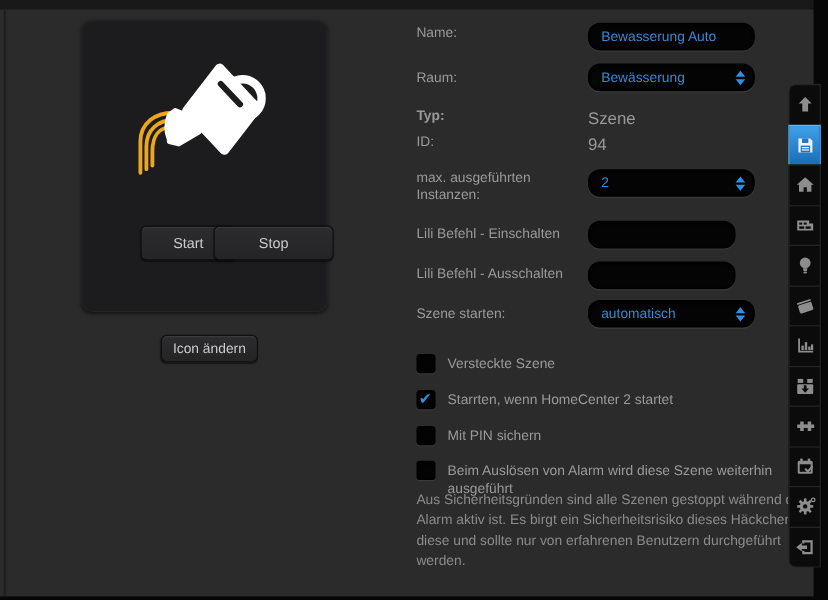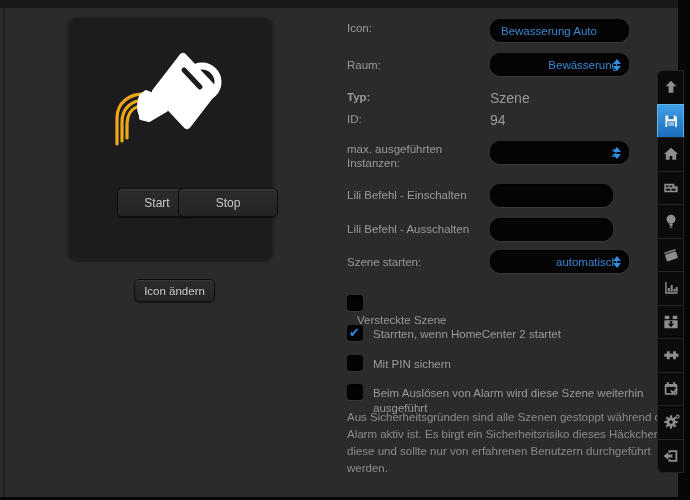--- a/index.html
+++ b/index.html
@@ -38,21 +38,21 @@
   
   .flabel{color:#9a9a9a;font-size:11.5px;line-height:14px;white-space:pre-line;}
   .fvalue{color:#9a9a9a;font-size:14px;}
   .tinput,.tselect{
     background:#040404;border:1px solid #000;border-radius:10px;
     color:#3a87d2;font-size:11.5px;padding:0 10px;box-sizing:border-box;
     box-shadow:0 1px 0 rgba(255,255,255,.08),inset 0 1px 2px rgba(0,0,0,.85);
     outline:none;font-family:inherit;
   }
   .tinput{height:23px;}
-  .tselect{height:23px;display:flex;align-items:center;position:absolute;cursor:default;justify-content:flex-end;}
+  .tselect{height:23px;display:flex;align-items:center;position:absolute;cursor:default;}
   .stepper{position:absolute;right:7px;top:50%;transform:translateY(-50%);
     display:flex;flex-direction:column;gap:2px;}
   .tri-up{width:0;height:0;border-left:4px solid transparent;border-right:4px solid transparent;border-bottom:5px solid #2f8fe6;}
   .tri-down{width:0;height:0;border-left:4px solid transparent;border-right:4px solid transparent;border-top:5px solid #2f8fe6;}
 
   
   .check-row{display:flex;align-items:flex-start;}
   .checkbox{
     width:16px;height:16px;flex:0 0 16px;background:#030303;border:1px solid #000;
     border-radius:3px;box-shadow:0 1px 0 rgba(255,255,255,.07),inset 0 1px 2px rgba(0,0,0,.9);
@@ -109,21 +109,21 @@
       </g>
 
       <line x1="71" y1="24" x2="87" y2="41" stroke="#1c1c1e" stroke-width="5" stroke-linecap="round"></line>
     </svg>
   </div>
   <button class="abs btn start-btn">Start</button>
   <button class="abs btn stop-btn">Stop</button>
 </div>
 <button class="abs btn icon-change-btn">Icon ändern</button>
 
-<div class="abs flabel" style="left:347px;top:21px;">Icon:</div>
+<div class="abs flabel" style="left:347px;top:21px;">Name:</div>
 <div class="abs flabel" style="left:347px;top:58px;">Raum:</div>
 <div class="abs flabel" style="left:347px;top:90px;font-weight:bold;">Typ:</div>
 <div class="abs flabel" style="left:347px;top:112px;">ID:</div>
 <div class="abs flabel" style="left:347px;top:142px;">max. ausgeführten
 Instanzen:</div>
 <div class="abs flabel" style="left:347px;top:188px;">Lili Befehl - Einschalten</div>
 <div class="abs flabel" style="left:347px;top:222px;">Lili Befehl - Ausschalten</div>
 <div class="abs flabel" style="left:347px;top:255px;">Szene starten:</div>
 
 <input class="abs tinput" style="left: 490px; top: 19px; width: 139px;" value="Bewasserung Auto">
@@ -146,21 +146,21 @@
 <input class="abs tinput" style="left: 490px; top: 184px; width: 123px;" value="">
 <input class="abs tinput" style="left: 490px; top: 218px; width: 123px;" value="">
 <div class="tselect" style="left:490px;top:250px;width:139px;">
   <span>automatisch</span>
   <span class="stepper">
       <span class="tri-up"></span>
       <span class="tri-down"></span>
     </span>
 </div>
 
-<div class="abs check-row" style="left:347px;top:295px;flex-direction:column;">
+<div class="abs check-row" style="left:347px;top:295px;">
   <div class="checkbox"></div>
   <div class="check-label">Versteckte Szene</div>
 </div>
 <div class="abs check-row" style="left:347px;top:325px;">
   <div class="checkbox checked"></div>
   <div class="check-label">Starrten, wenn HomeCenter 2 startet</div>
 </div>
 <div class="abs check-row" style="left:347px;top:355px;">
   <div class="checkbox"></div>
   <div class="check-label">Mit PIN sichern</div>

